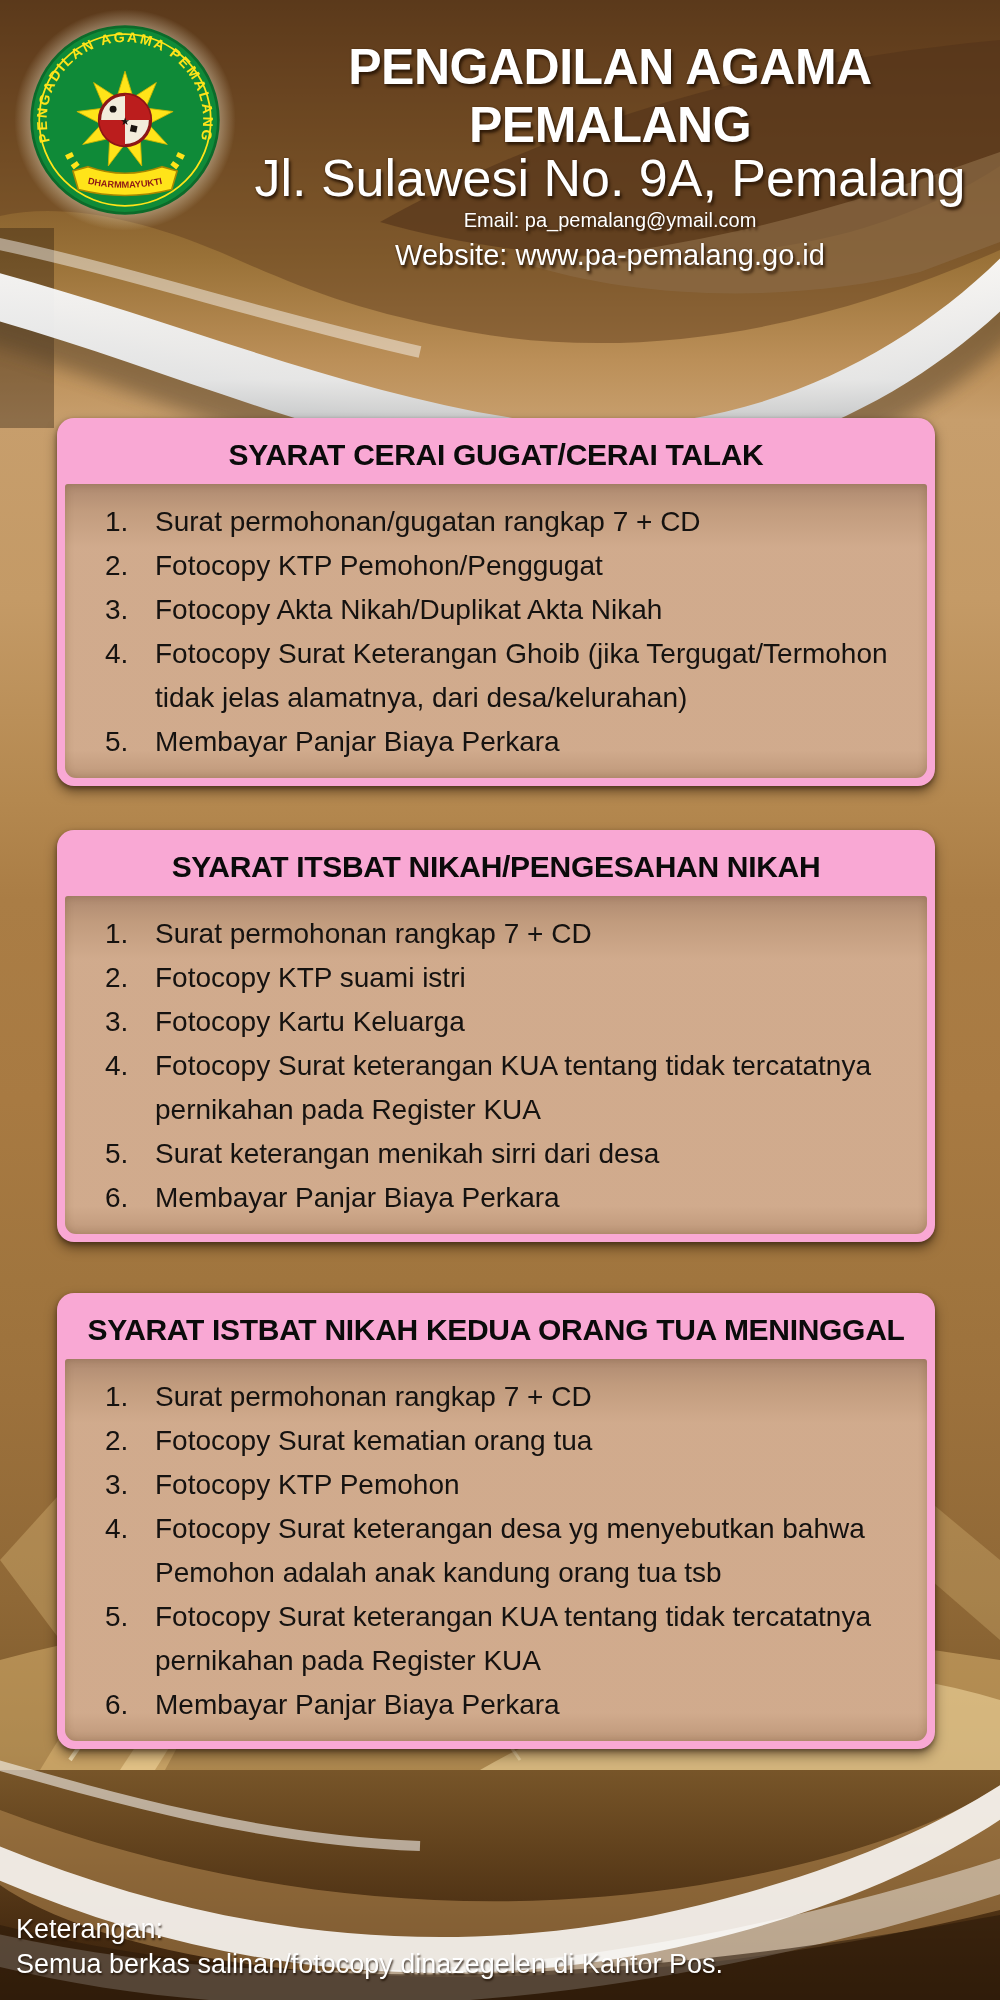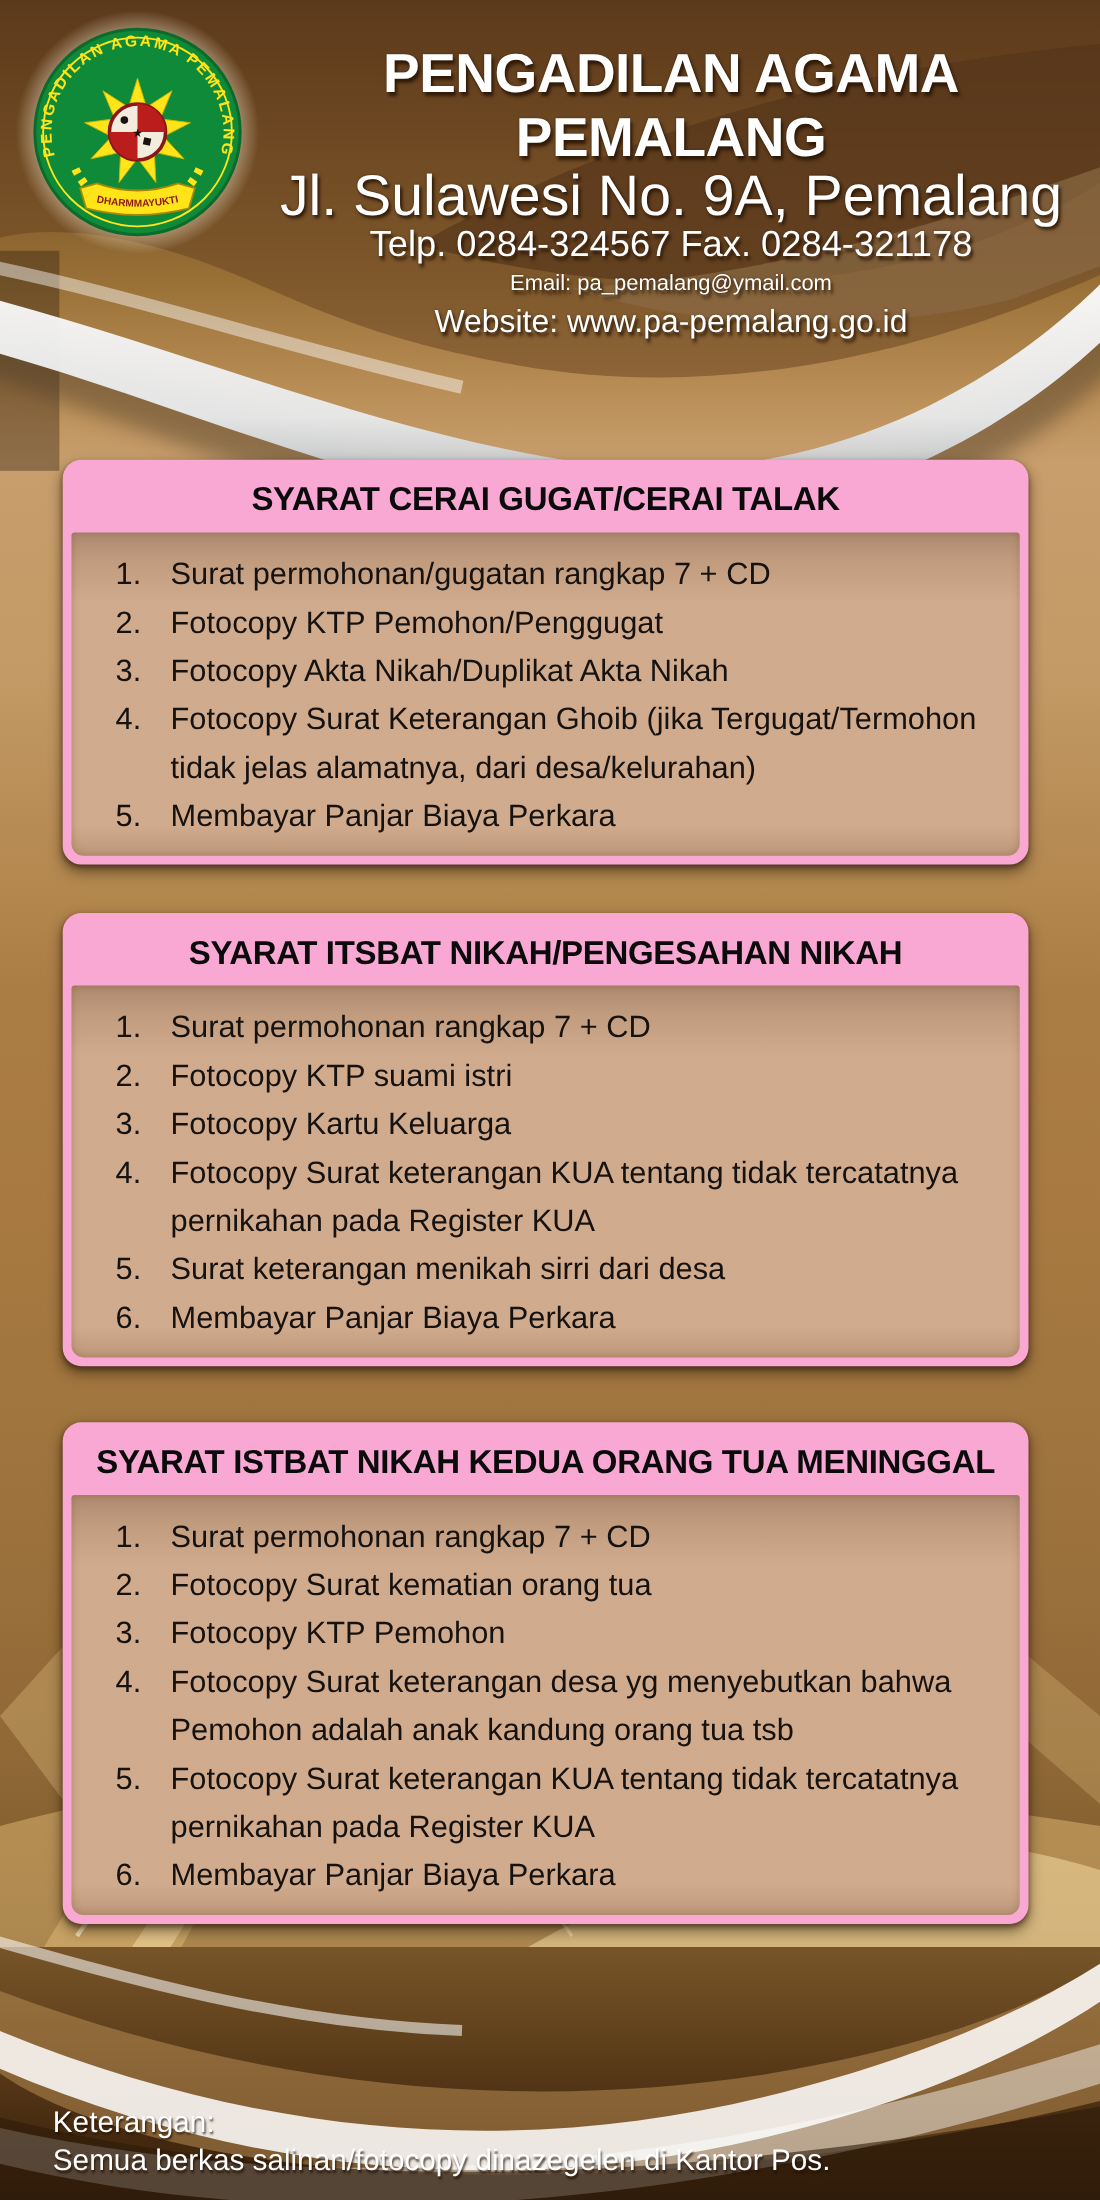--- a/index.html
+++ b/index.html
@@ -48,21 +48,20 @@
   .req-list li {
     position:relative; padding-left:90px; font-size:28px; line-height:44px; color:#151210;
   }
   .req-list .num { position:absolute; left:40px; top:0; }
   .req-list .txt { white-space:pre-line;margin-top:40px; }
 
   
   .footer {
     position:absolute; left:16px; top:1912px; color:#fff; font-size:27px; line-height:35px;
     text-shadow:1px 2px 2px rgba(30,16,4,.8);
-    margin-left:32px;
   }
 </style>
 </head>
 <body>
 
 <div class="poster">
 
   <svg class="bg" viewBox="0 0 1000 2000" preserveAspectRatio="none" aria-hidden="true">
     <defs>
       <linearGradient id="baseGrad" x1="0" y1="0" x2="0" y2="1">
@@ -154,21 +153,20 @@
       <path id="bannerArc" d="M 62,163 Q 100,172 138,163" fill="none"></path>
       <text font-size="8.5" font-weight="bold" fill="#8c1616">
         <textPath href="#bannerArc" startOffset="50%" text-anchor="middle">DHARMMAYUKTI</textPath>
       </text>
     </g>
   </svg>
 
   <div class="header-text">
     <div class="ht-title">PENGADILAN AGAMA PEMALANG</div>
     <div class="ht-address">Jl. Sulawesi No. 9A, Pemalang</div>
-    <div class="ht-phone">Telp. 0284-324567  Fax. 0284-321178</div>
     <div class="ht-email">Email: pa_pemalang@ymail.com</div>
     <div class="ht-web">Website: www.pa-pemalang.go.id</div>
   </div>
 
   <div class="card card-1">
     <div class="card-header">
       <div class="card-title">SYARAT CERAI GUGAT/CERAI TALAK</div>
     </div>
     <div class="card-body">
       <ol class="req-list">

